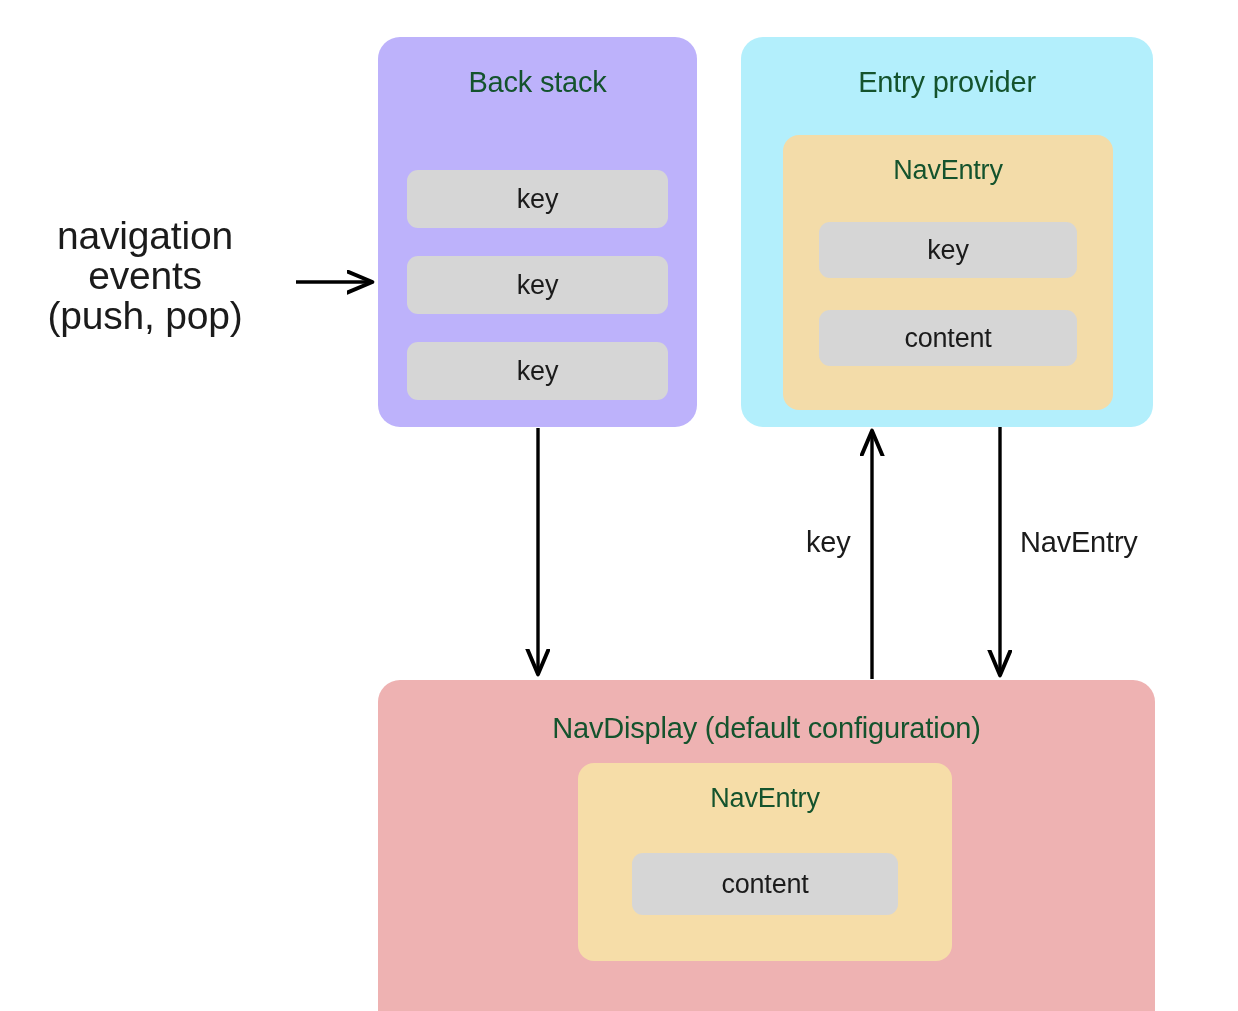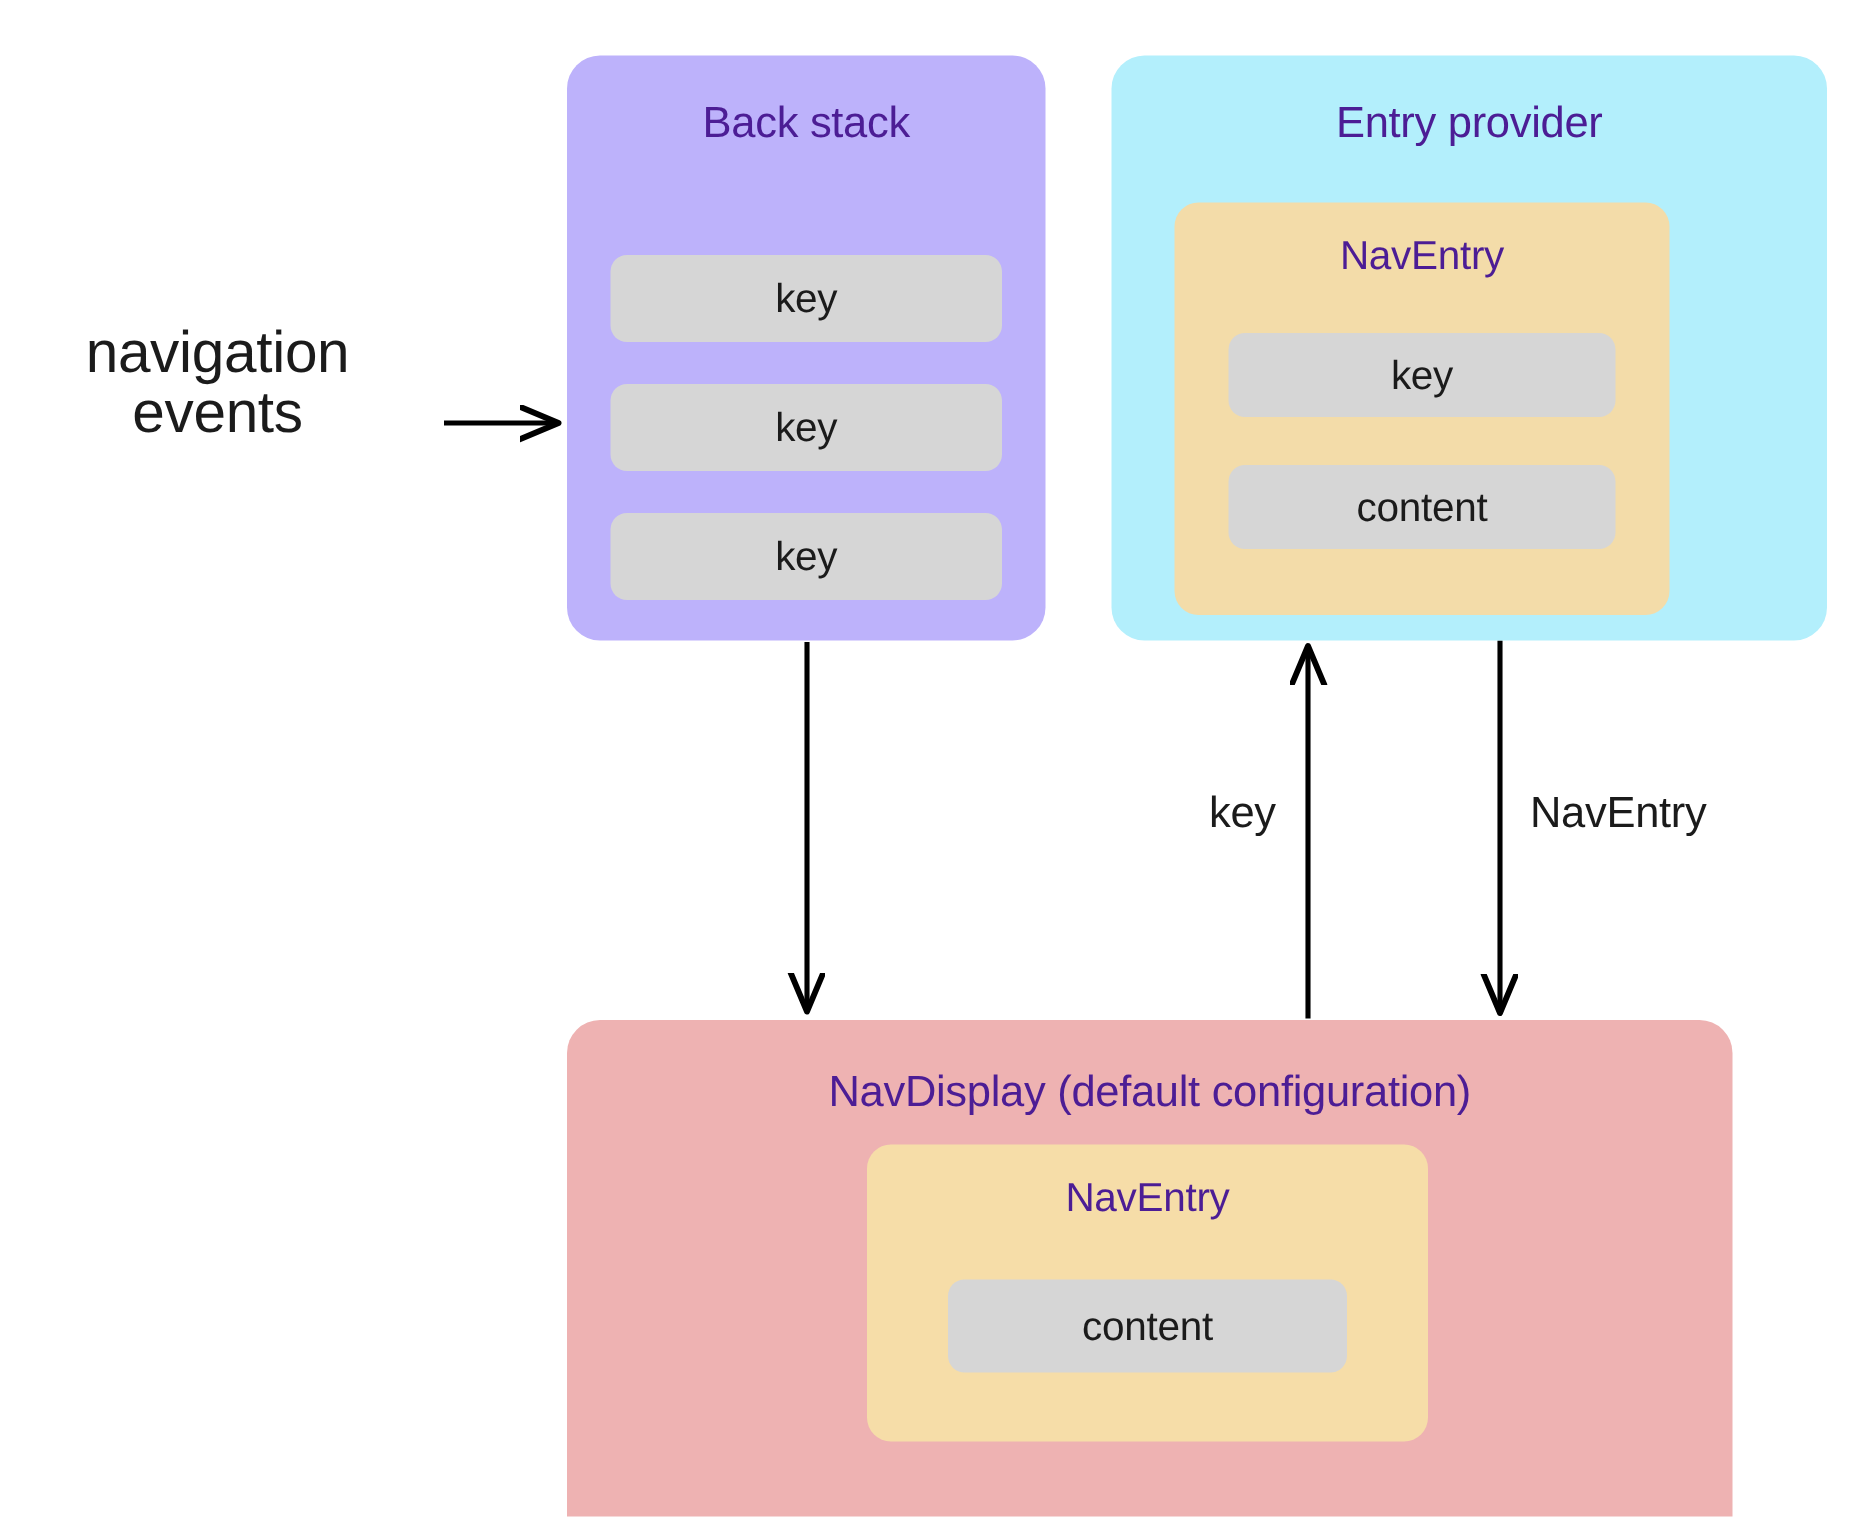--- a/index.html
+++ b/index.html
@@ -30,21 +30,21 @@
   }
 
   .box-title {
     position: absolute;
     left: 0;
     width: 100%;
     text-align: center;
     font-size: 29px;
     line-height: 34px;
     letter-spacing: -0.2px;
-    color: #4c1d95;
+    color: #14532d;
   }
 
   .pill {
     position: absolute;
     box-sizing: border-box;
     background: #d6d6d6;
     border-radius: 11px;
     display: flex;
     align-items: center;
     justify-content: center;
@@ -56,21 +56,21 @@
   
   #back-stack {
     left: 378px; top: 37px;
     width: 319px; height: 390px;
     background: #bdb2fb;
   }
   #back-stack .box-title { top: 28px; }
 
   #entry-provider {
     left: 741px; top: 37px;
-    width: 477px; height: 390px;
+    width: 412px; height: 390px;
     background: #b3effc;
   }
   #entry-provider .box-title { top: 28px; }
 
   #nav-display {
     left: 378px; top: 680px;
     width: 777px; height: 400px;
     background: #eeb2b2;
   }
   #nav-display .box-title { top: 31px; }
@@ -163,20 +163,21 @@
       <line x1="872" y1="679" x2="872" y2="432" stroke="#000" stroke-width="3.4" marker-end="url(#ah)"></line>
     </g>
 
     <g>
       <line x1="1000" y1="427" x2="1000" y2="674" stroke="#000" stroke-width="3.4" marker-end="url(#ah)"></line>
     </g>
   </svg>
 
   <div id="nav-events-label">
     <div>navigation events</div>
+    <div>(push, pop)</div>
   </div>
 
   <div class="box" id="back-stack">
     <div class="box-title">Back stack</div>
     <div class="pill" id="bs-key-1">key</div>
     <div class="pill" id="bs-key-2">key</div>
     <div class="pill" id="bs-key-3">key</div>
   </div>
 
   <div class="box" id="entry-provider">

